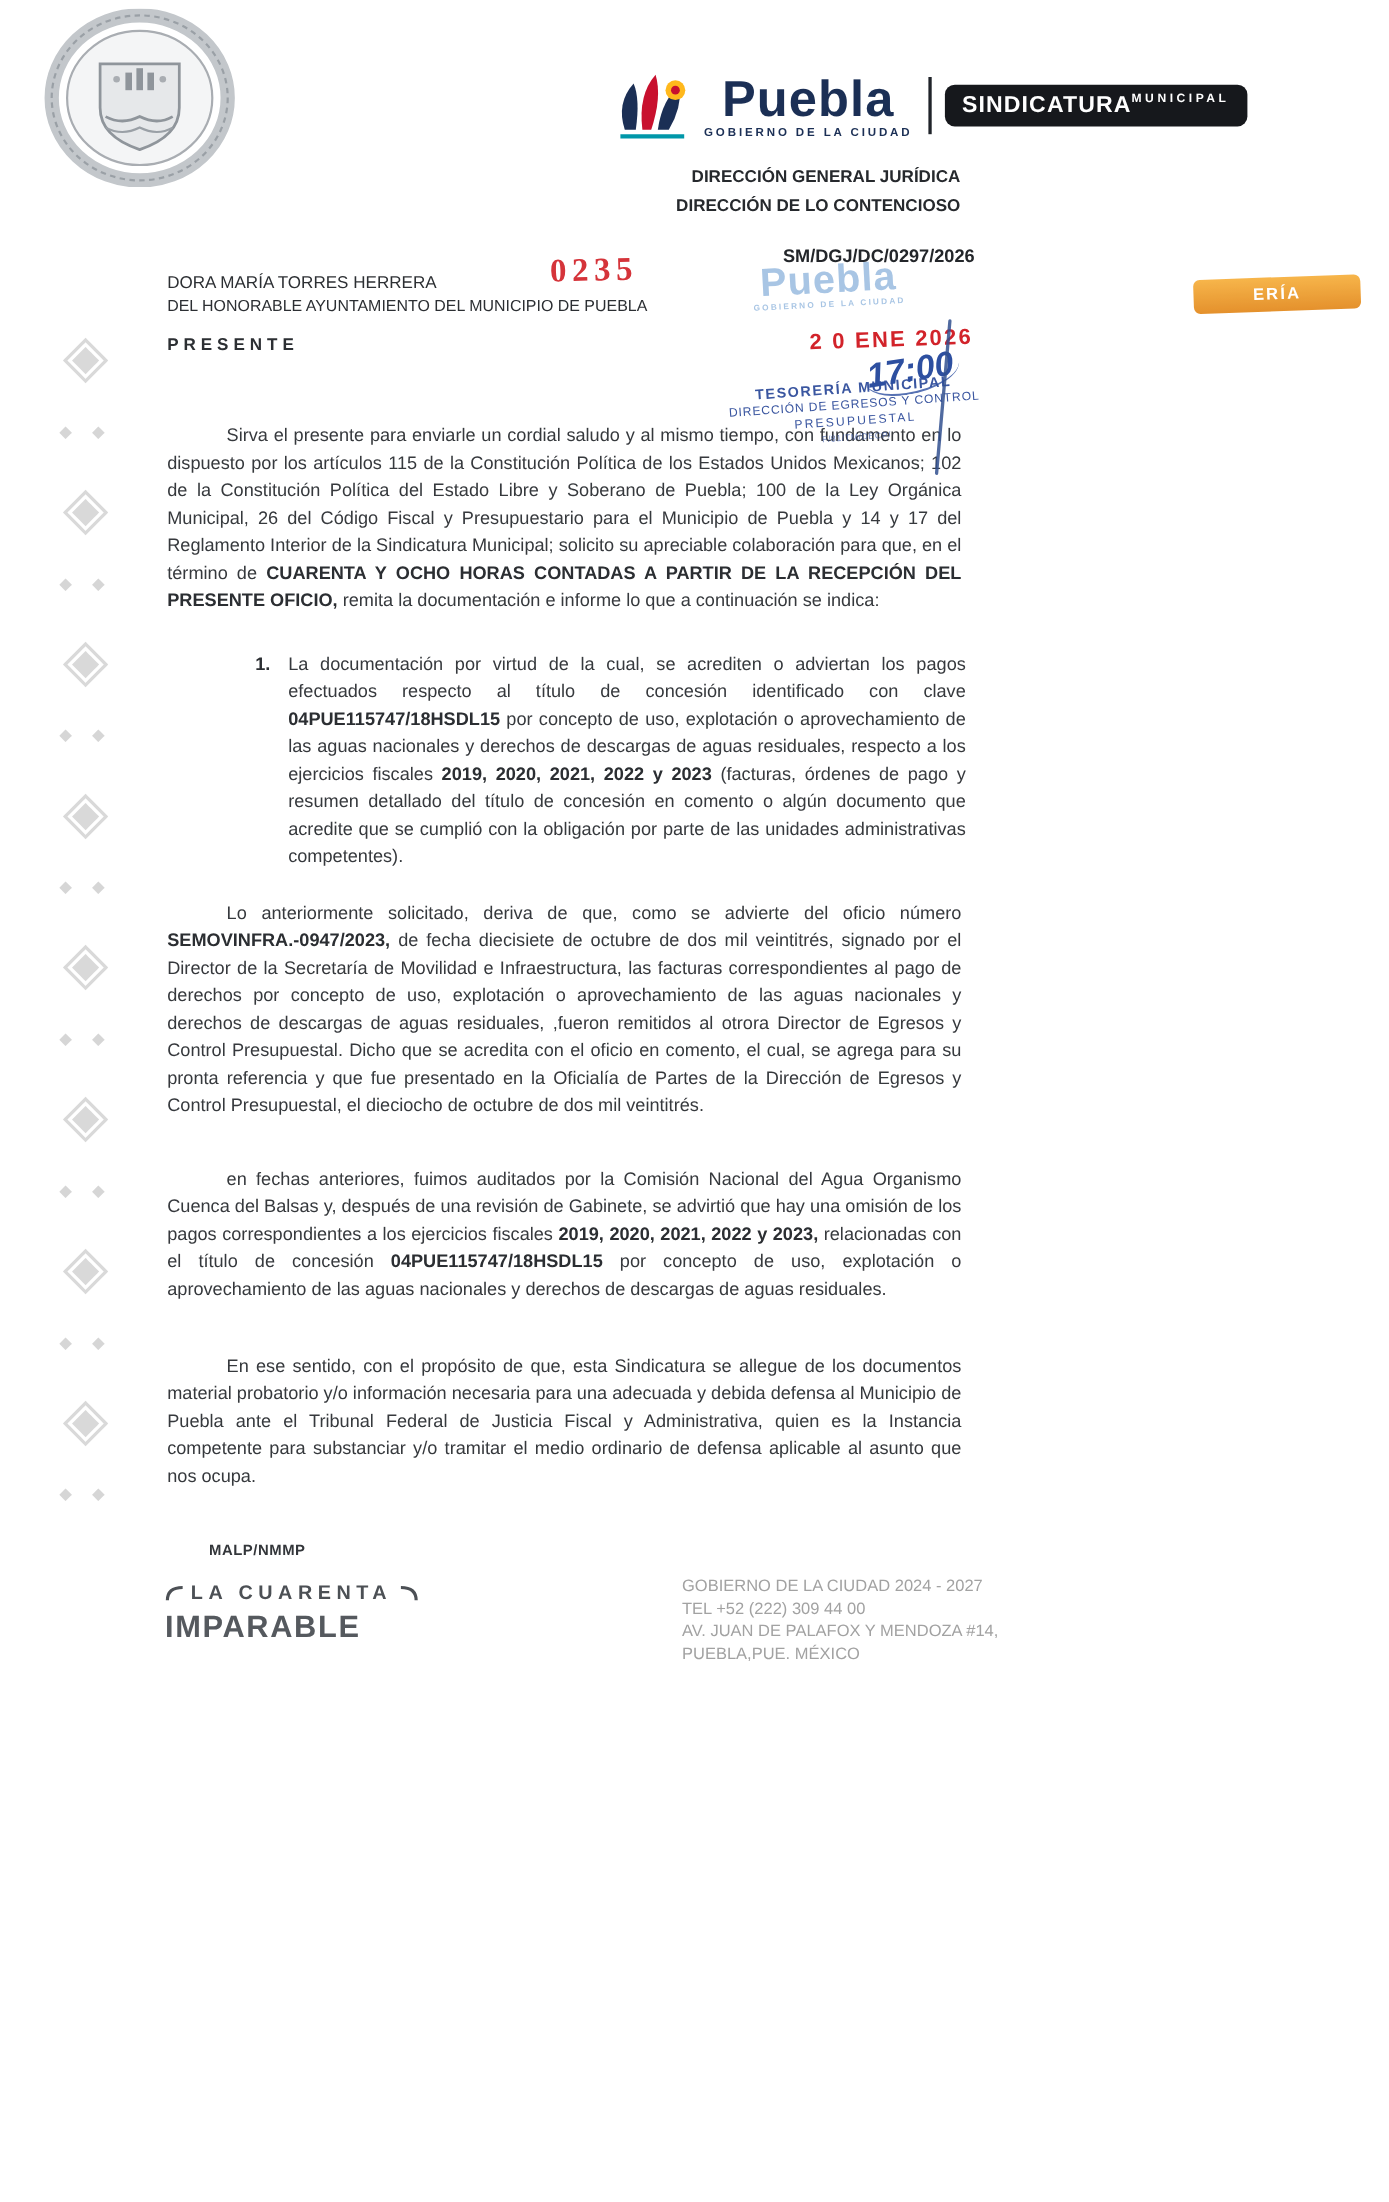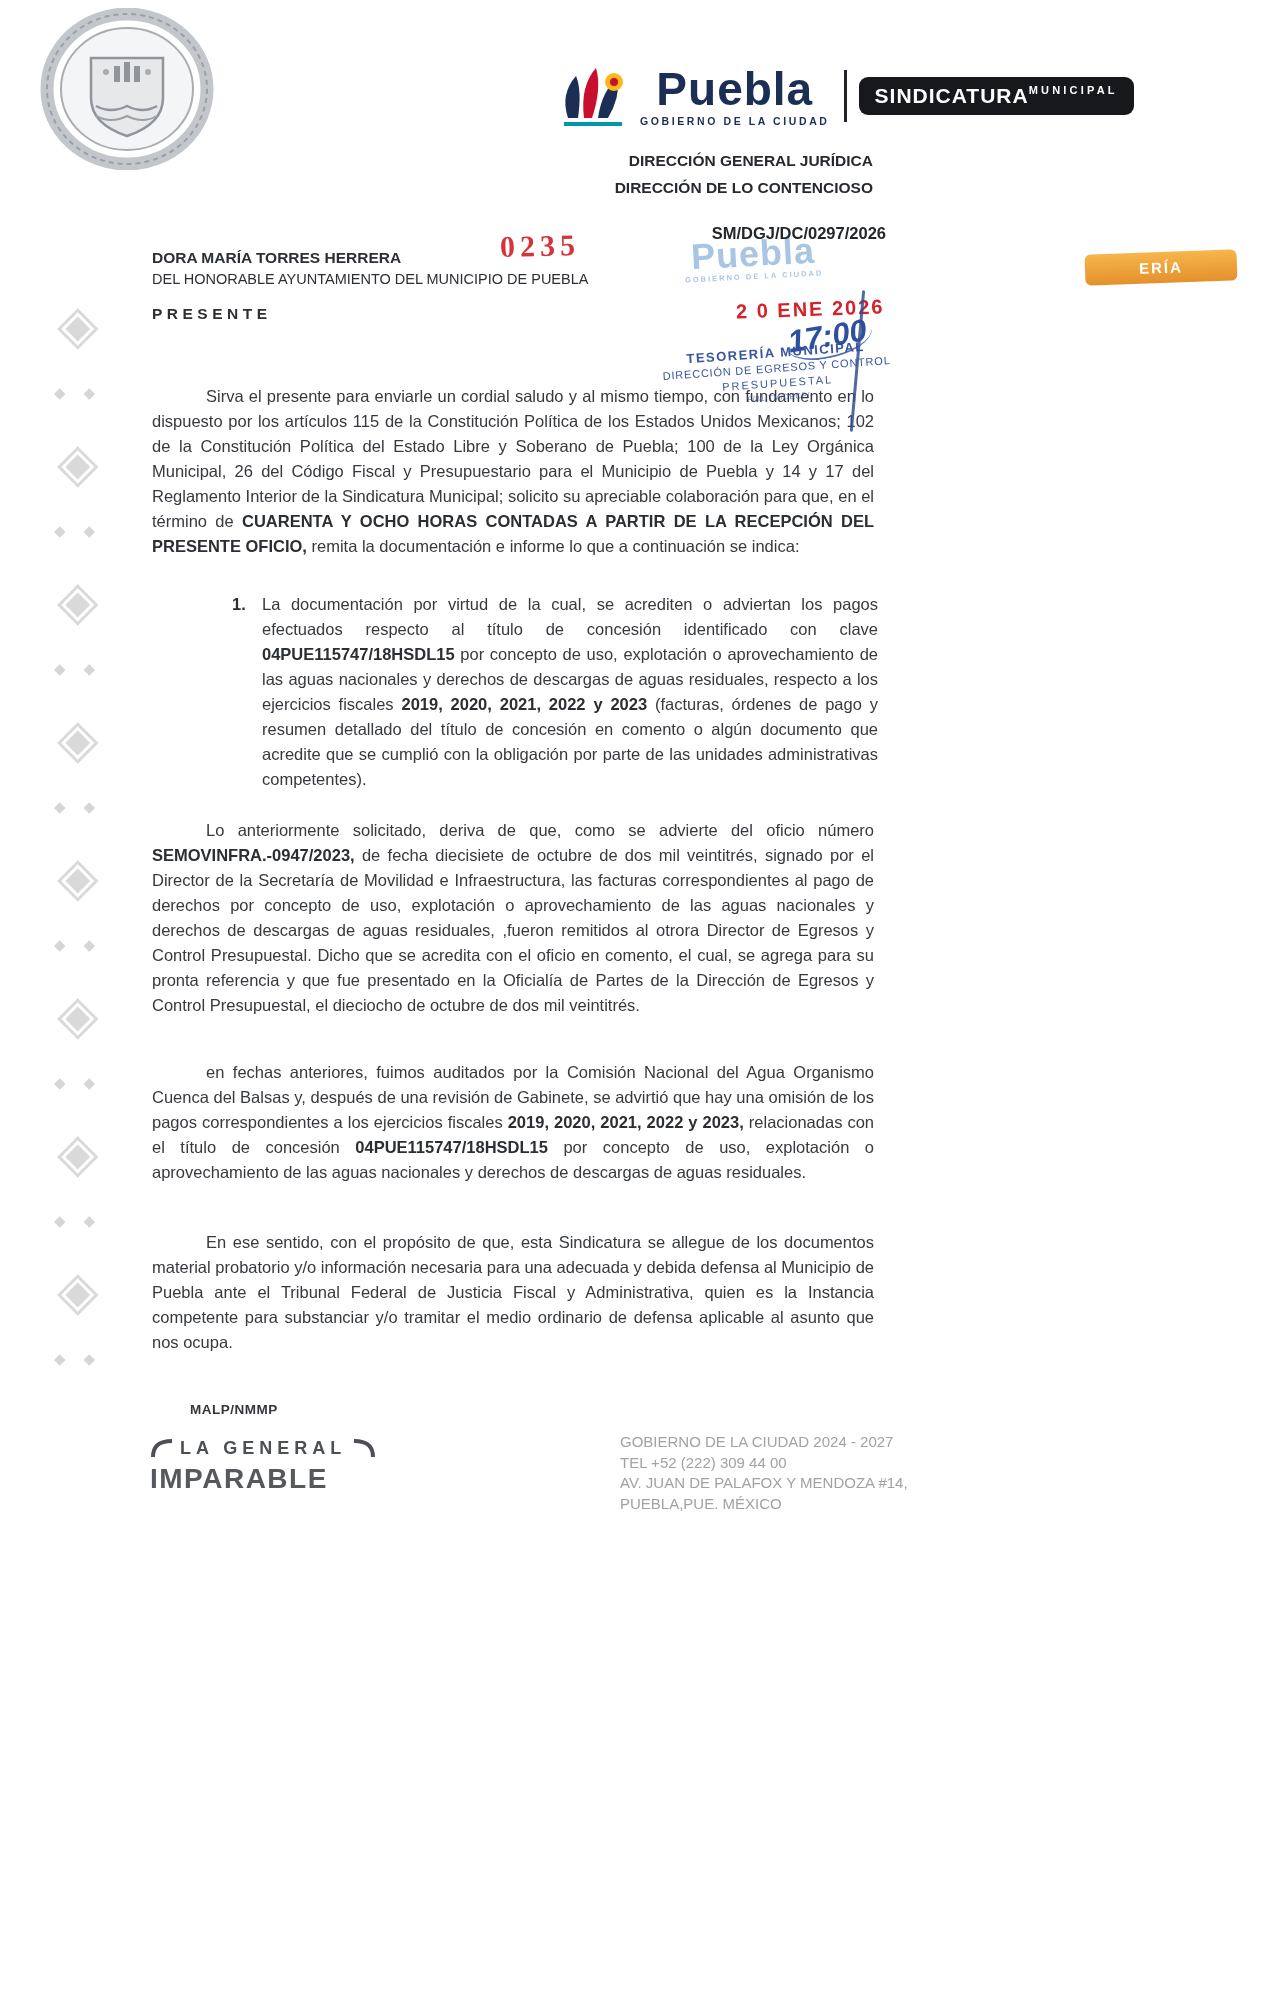--- a/index.html
+++ b/index.html
@@ -77,21 +77,21 @@
   .recv-l2 { font-size:11px; letter-spacing:.8px; line-height:15px; }
   .recv-l3 { font-size:11px; letter-spacing:2px; line-height:15px; }
   .recv-ref { font-size:8px; letter-spacing:.5px; opacity:.75; margin-top:2px; }
   .pen-stroke {
     position:absolute; left:856px; top:290px; width:3px; height:142px;
     background:#31508f; transform:rotate(5deg); border-radius:2px; opacity:.85; z-index:3;
   }
 
   
   .recipient { position:absolute; left:152px; top:246px; width:640px; color:#2c2f33; }
-  .rcp-name { font-size:15.5px; font-weight:bold; line-height:23px; }
+  .rcp-name { font-size:15.5px; font-weight:normal; line-height:23px; }
   .rcp-line { font-size:14.5px; line-height:21px; }
   .rcp-sal  { font-size:15.5px; font-weight:bold; letter-spacing:4.5px; margin-top:15px; }
 
   
   .para {
     position:absolute; left:152px; width:722px; text-align:justify;
     font-size:16.5px; line-height:25px; color:#36393d; text-indent:54px;
   }
   .p1 { top:368px;margin-top:16px; }
   .p2 { top:818px; }
@@ -213,21 +213,21 @@
 
   <div class="para p4">En ese sentido, con el propósito de que, esta Sindicatura se allegue de los documentos material probatorio y/o información necesaria para una adecuada y debida defensa al Municipio de Puebla ante el Tribunal Federal de Justicia Fiscal y Administrativa, quien es la Instancia competente para substanciar y/o tramitar el medio ordinario de defensa aplicable al asunto que nos ocupa.</div>
 
   <div class="initials">MALP/NMMP</div>
 
   <div class="capital">
     <div class="capital-top">
       <svg width="24" height="20" viewBox="0 0 24 20">
           <path d="M22,2 C8,2 3,8 3,18" stroke="#4c5055" stroke-width="4" fill="none"></path>
         </svg>
-      <span class="capital-l1">LA GENERAL</span>
+      <span class="capital-l1">LA CUARENTA</span>
       <svg width="24" height="20" viewBox="0 0 24 20">
           <path d="M2,2 C16,2 21,8 21,18" stroke="#4c5055" stroke-width="4" fill="none"></path>
         </svg>
     </div>
     <div class="capital-l2">IMPARABLE</div>
   </div>
 
   <div class="address">
     <div>GOBIERNO DE LA CIUDAD 2024 - 2027</div>
     <div>TEL +52 (222) 309 44 00</div>

